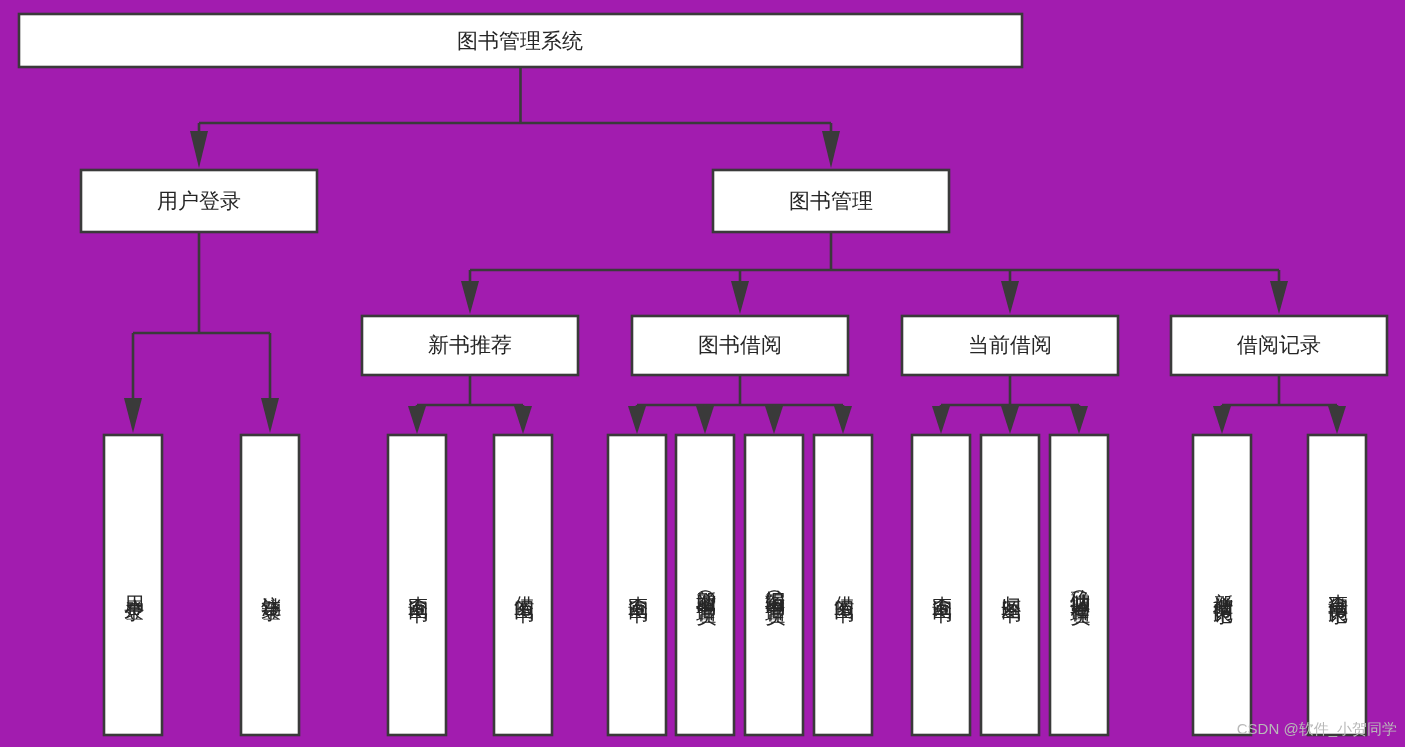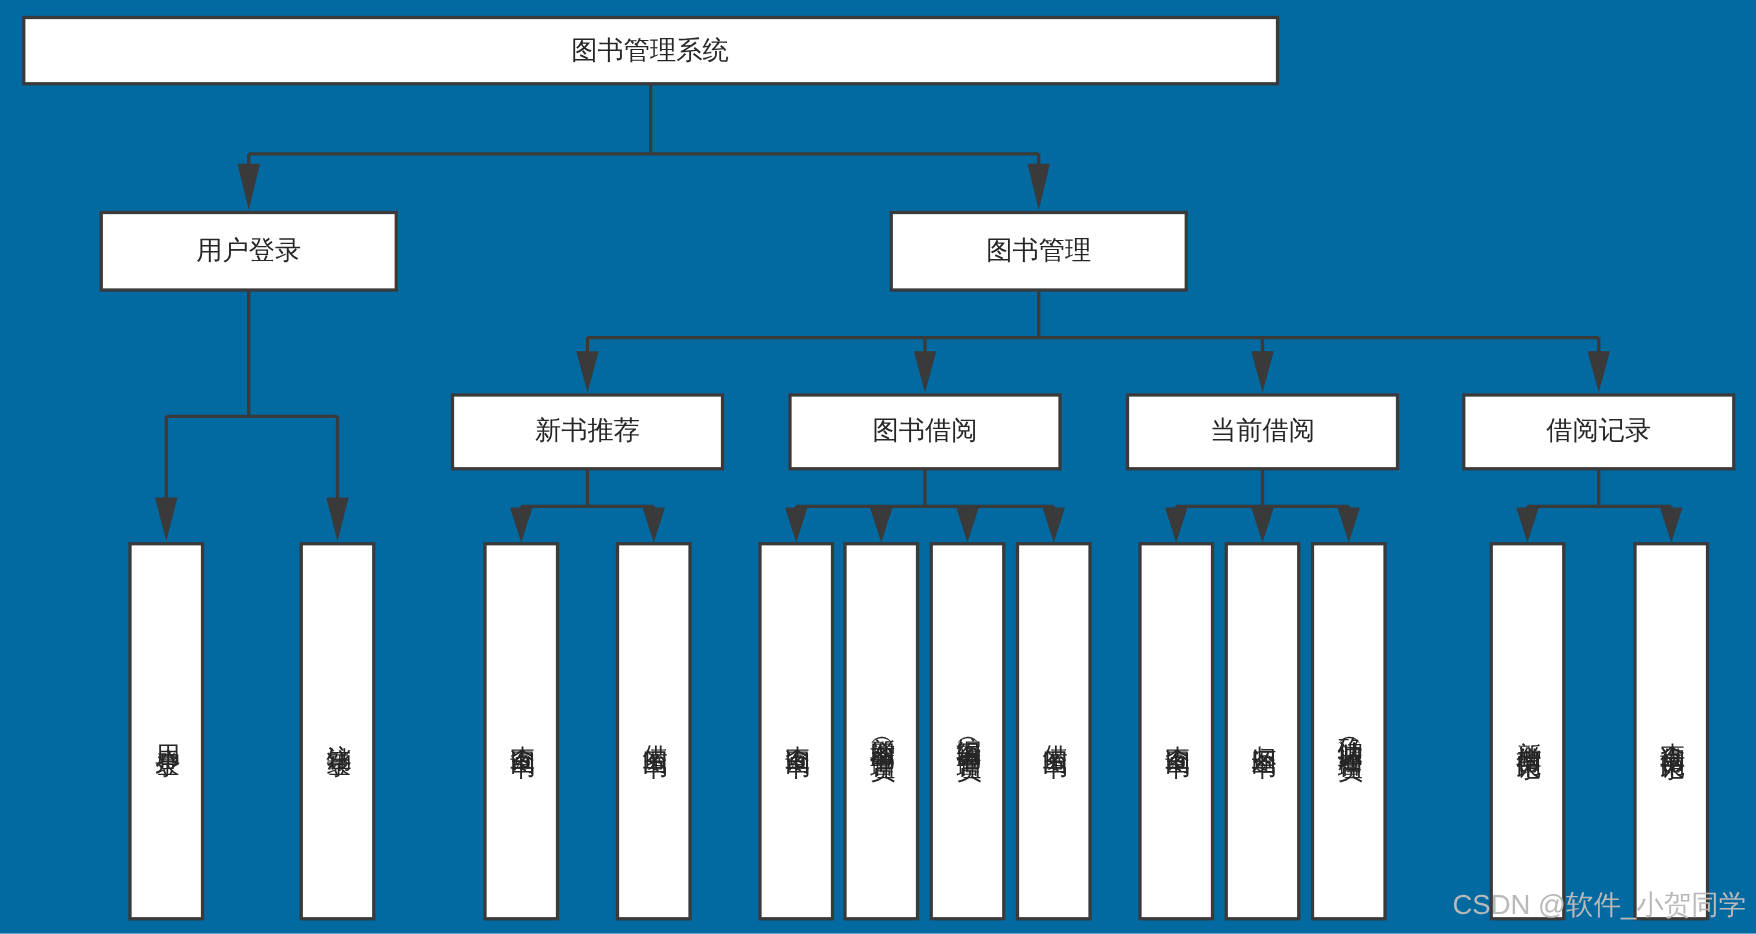--- a/index.html
+++ b/index.html
@@ -8,21 +8,21 @@
     padding: 0;
     background: #ffffff;
   }
   body {
     font-family: "Liberation Sans", "DejaVu Sans", sans-serif;
   }
   #diagram-root {
     position: relative;
     width: 1405px;
     height: 747px;
-    background: #0369a1;
+    background: #a21caf;
     overflow: hidden;
   }
   svg.tree-canvas {
     position: absolute;
     left: 0;
     top: 0;
     width: 1405px;
     height: 747px;
   }
   .node-box {
@@ -51,21 +51,21 @@
   }
   .link-arrow {
     fill: #3a3a3a;
     stroke: none;
   }
   .watermark {
     position: absolute;
     right: 8px;
     bottom: 8px;
     font-family: "Liberation Sans", "DejaVu Sans", sans-serif;
-    font-size: 22px;
+    font-size: 15px;
     color: #b9b9b9;
     white-space: nowrap;
     pointer-events: none;
     user-select: none;
   }
 </style>
 </head>
 <body>
 
 <div id="diagram-root">

